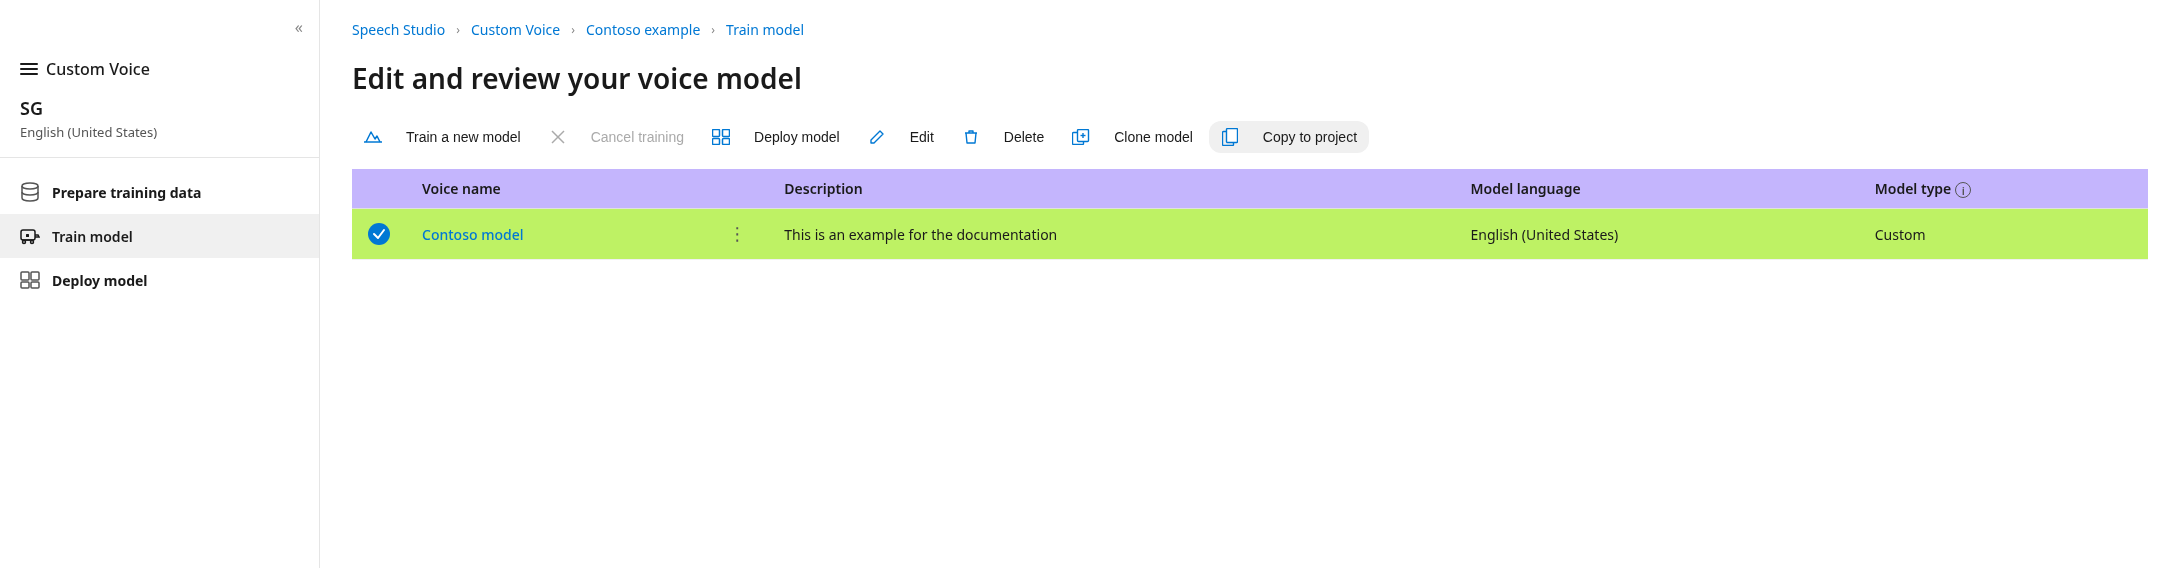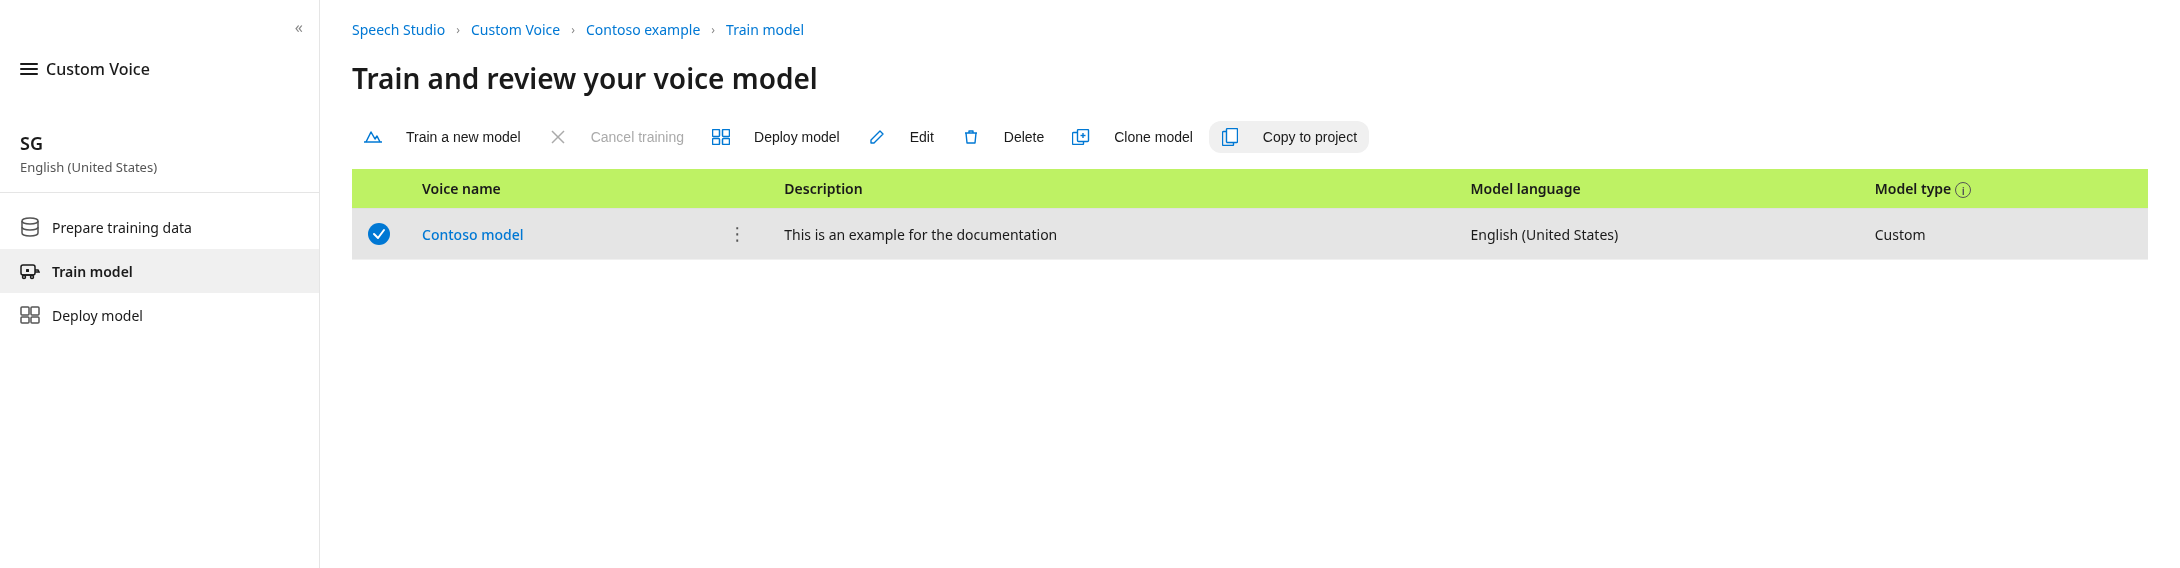--- a/index.html
+++ b/index.html
@@ -63,41 +63,40 @@
       padding: 0 20px 16px;
       border-bottom: 1px solid #e5e5e5;
     }
 
     .sidebar-project .project-abbr {
       font-size: 18px;
       font-weight: 600;
       color: #1a1a1a;
       display: block;
       margin-bottom: 2px;
-      margin-top: 35px;
     }
 
     .sidebar-project .project-lang {
       font-size: 13px;
       color: #555;
     }
 
     .sidebar-nav {
       padding: 12px 0;
     }
 
     .nav-item {
       display: flex;
       align-items: center;
       gap: 12px;
       padding: 12px 20px;
       cursor: pointer;
       color: #1a1a1a;
       font-size: 14px;
-      font-weight: 400;
+      font-weight: 700;
     }
 
     .nav-item.active {
       background: #f0f0f0;
       font-weight: 600;
     }
 
     .nav-icon {
       width: 20px;
       height: 20px;
@@ -190,32 +189,32 @@
       margin-top: 4px;
     }
 
     .data-table th {
       text-align: left;
       padding: 10px 16px;
       font-size: 14px;
       font-weight: 600;
       color: #1a1a1a;
       border-bottom: 1px solid #e0e0e0;
-      background: #bef264;
+      background: #c4b5fd;
     }
 
     .data-table td {
       padding: 12px 16px;
       font-size: 14px;
       color: #1a1a1a;
       border-bottom: 1px solid #f0f0f0;
     }
 
     .data-table tr.selected-row {
-      background: #e5e5e5;
+      background: #bef264;
     }
 
     .check-col {
       width: 48px;
     }
 
     .check-circle {
       width: 22px;
       height: 22px;
       border-radius: 50%;
@@ -337,21 +336,21 @@
   <nav class="breadcrumb">
     <a>Speech Studio</a>
     <span class="breadcrumb-sep">›</span>
     <a>Custom Voice</a>
     <span class="breadcrumb-sep">›</span>
     <a>Contoso example</a>
     <span class="breadcrumb-sep">›</span>
     <span class="breadcrumb-current">Train model</span>
   </nav>
 
-  <h1 class="page-title">Train and review your voice model</h1>
+  <h1 class="page-title">Edit and review your voice model</h1>
 
   <div class="toolbar">
 
     <button class="toolbar-btn">
       <span class="btn-icon">
         <svg width="18" height="18" viewBox="0 0 18 18" fill="none">
           <path d="M2 14L7 4l4 7 2-3 3 6" stroke="#0078d4" stroke-width="1.5" stroke-linejoin="round" fill="none"></path>
           <path d="M0 14h18" stroke="#0078d4" stroke-width="1.5"></path>
         </svg>
       </span>

